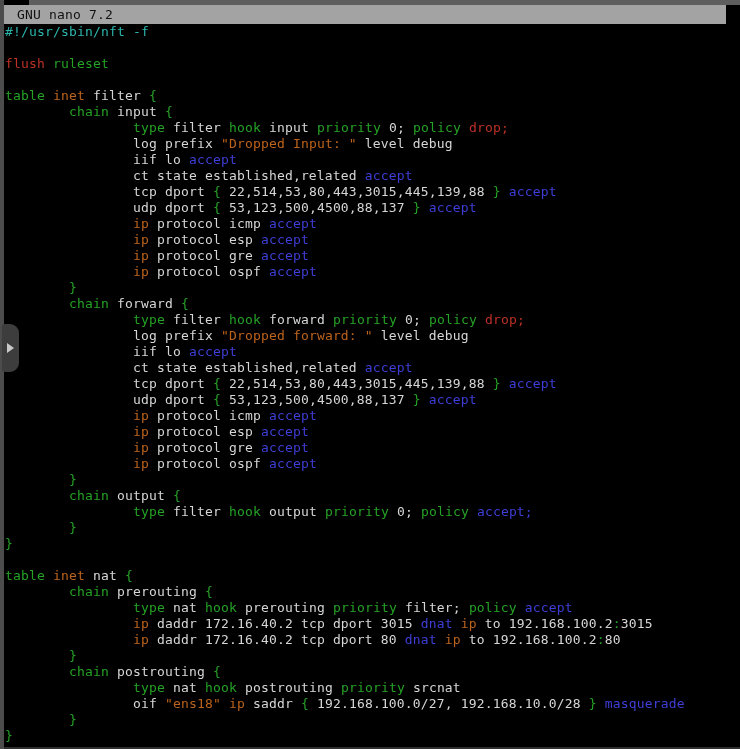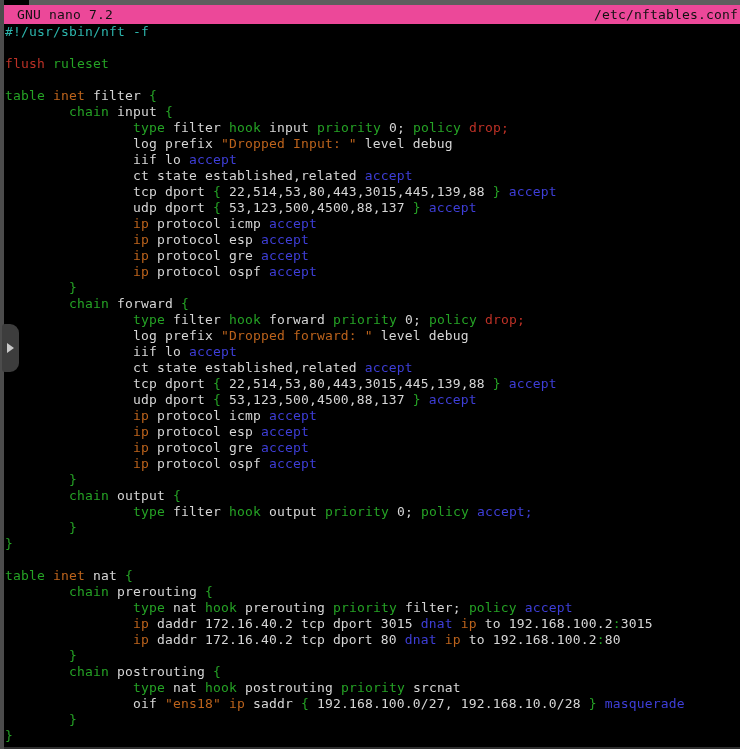--- a/index.html
+++ b/index.html
@@ -6,21 +6,21 @@
   body{width:740px;height:749px;overflow:hidden;}
   .window{
     position:relative;width:740px;height:749px;background:#000;
     font-family:"DejaVu Sans Mono","Liberation Mono",monospace;
   }
   .top-strip{position:absolute;top:0;left:0;width:740px;height:5px;background:#5e5e5e;}
   .top-notch{position:absolute;top:0;left:3px;width:26px;height:5px;background:#000;}
   .left-strip{position:absolute;top:0;left:0;width:4px;height:749px;background:#4c4c4c;z-index:2;}
   .bottom-strip{position:absolute;bottom:0;left:0;width:740px;height:2px;background:#2f2f2f;}
   .titlebar{
-    position:absolute;top:5px;left:4px;right:0;height:19px;background:#ec4899;
+    position:absolute;top:5px;left:4px;right:14px;height:19px;background:#a3a3a3;
     color:#111;font-size:13px;line-height:19px;letter-spacing:0.17px;
     display:flex;justify-content:space-between;white-space:pre;
   }
   .titlebar .app{padding-left:13px;}
   .titlebar .file{padding-right:2px;}
   .code{
     position:absolute;top:24px;left:4px;right:0;bottom:0;padding-left:1px;
     font-size:13px;line-height:16px;letter-spacing:0.17px;
     white-space:pre;color:#d6d6d6;overflow:hidden;
   }
@@ -40,21 +40,20 @@
 </head>
 <body>
 
 <div class="window">
   <div class="top-strip"></div>
   <div class="top-notch"></div>
   <div class="left-strip"></div>
 
   <div class="titlebar">
     <span class="app">GNU nano 7.2</span>
-    <span class="file">/etc/nftables.conf</span>
   </div>
 
   <div class="code"><div class="line"><span style="color: rgb(44, 181, 172);">#!/usr/sbin/nft -f</span></div><div class="line">&nbsp;</div><div class="line"><span style="color: rgb(189, 49, 38);">flush</span><span style="color: rgb(214, 214, 214);"> </span><span style="color: rgb(37, 163, 37);">ruleset</span></div><div class="line">&nbsp;</div><div class="line"><span style="color: rgb(37, 163, 37);">table</span><span style="color: rgb(214, 214, 214);"> </span><span style="color: rgb(188, 99, 28);">inet</span><span style="color: rgb(214, 214, 214);"> filter </span><span style="color: rgb(37, 163, 37);">{</span></div><div class="line"><span style="color: rgb(214, 214, 214);">        </span><span style="color: rgb(37, 163, 37);">chain</span><span style="color: rgb(214, 214, 214);"> input </span><span style="color: rgb(37, 163, 37);">{</span></div><div class="line"><span style="color: rgb(214, 214, 214);">                </span><span style="color: rgb(37, 163, 37);">type</span><span style="color: rgb(214, 214, 214);"> filter </span><span style="color: rgb(37, 163, 37);">hook</span><span style="color: rgb(214, 214, 214);"> input </span><span style="color: rgb(37, 163, 37);">priority</span><span style="color: rgb(214, 214, 214);"> 0; </span><span style="color: rgb(37, 163, 37);">policy</span><span style="color: rgb(214, 214, 214);"> </span><span style="color: rgb(189, 49, 38);">drop;</span></div><div class="line"><span style="color: rgb(214, 214, 214);">                log prefix </span><span style="color: rgb(188, 99, 28);">"Dropped Input: "</span><span style="color: rgb(214, 214, 214);"> level debug</span></div><div class="line"><span style="color: rgb(214, 214, 214);">                iif lo </span><span style="color: rgb(62, 62, 216);">accept</span></div><div class="line"><span style="color: rgb(214, 214, 214);">                ct state established,related </span><span style="color: rgb(62, 62, 216);">accept</span></div><div class="line"><span style="color: rgb(214, 214, 214);">                tcp dport </span><span style="color: rgb(37, 163, 37);">{</span><span style="color: rgb(214, 214, 214);"> 22,514,53,80,443,3015,445,139,88 </span><span style="color: rgb(37, 163, 37);">}</span><span style="color: rgb(214, 214, 214);"> </span><span style="color: rgb(62, 62, 216);">accept</span></div><div class="line"><span style="color: rgb(214, 214, 214);">                udp dport </span><span style="color: rgb(37, 163, 37);">{</span><span style="color: rgb(214, 214, 214);"> 53,123,500,4500,88,137 </span><span style="color: rgb(37, 163, 37);">}</span><span style="color: rgb(214, 214, 214);"> </span><span style="color: rgb(62, 62, 216);">accept</span></div><div class="line"><span style="color: rgb(214, 214, 214);">                </span><span style="color: rgb(188, 99, 28);">ip</span><span style="color: rgb(214, 214, 214);"> protocol icmp </span><span style="color: rgb(62, 62, 216);">accept</span></div><div class="line"><span style="color: rgb(214, 214, 214);">                </span><span style="color: rgb(188, 99, 28);">ip</span><span style="color: rgb(214, 214, 214);"> protocol esp </span><span style="color: rgb(62, 62, 216);">accept</span></div><div class="line"><span style="color: rgb(214, 214, 214);">                </span><span style="color: rgb(188, 99, 28);">ip</span><span style="color: rgb(214, 214, 214);"> protocol gre </span><span style="color: rgb(62, 62, 216);">accept</span></div><div class="line"><span style="color: rgb(214, 214, 214);">                </span><span style="color: rgb(188, 99, 28);">ip</span><span style="color: rgb(214, 214, 214);"> protocol ospf </span><span style="color: rgb(62, 62, 216);">accept</span></div><div class="line"><span style="color: rgb(214, 214, 214);">        </span><span style="color: rgb(37, 163, 37);">}</span></div><div class="line"><span style="color: rgb(214, 214, 214);">        </span><span style="color: rgb(37, 163, 37);">chain</span><span style="color: rgb(214, 214, 214);"> forward </span><span style="color: rgb(37, 163, 37);">{</span></div><div class="line"><span style="color: rgb(214, 214, 214);">                </span><span style="color: rgb(37, 163, 37);">type</span><span style="color: rgb(214, 214, 214);"> filter </span><span style="color: rgb(37, 163, 37);">hook</span><span style="color: rgb(214, 214, 214);"> forward </span><span style="color: rgb(37, 163, 37);">priority</span><span style="color: rgb(214, 214, 214);"> 0; </span><span style="color: rgb(37, 163, 37);">policy</span><span style="color: rgb(214, 214, 214);"> </span><span style="color: rgb(189, 49, 38);">drop;</span></div><div class="line"><span style="color: rgb(214, 214, 214);">                log prefix </span><span style="color: rgb(188, 99, 28);">"Dropped forward: "</span><span style="color: rgb(214, 214, 214);"> level debug</span></div><div class="line"><span style="color: rgb(214, 214, 214);">                iif lo </span><span style="color: rgb(62, 62, 216);">accept</span></div><div class="line"><span style="color: rgb(214, 214, 214);">                ct state established,related </span><span style="color: rgb(62, 62, 216);">accept</span></div><div class="line"><span style="color: rgb(214, 214, 214);">                tcp dport </span><span style="color: rgb(37, 163, 37);">{</span><span style="color: rgb(214, 214, 214);"> 22,514,53,80,443,3015,445,139,88 </span><span style="color: rgb(37, 163, 37);">}</span><span style="color: rgb(214, 214, 214);"> </span><span style="color: rgb(62, 62, 216);">accept</span></div><div class="line"><span style="color: rgb(214, 214, 214);">                udp dport </span><span style="color: rgb(37, 163, 37);">{</span><span style="color: rgb(214, 214, 214);"> 53,123,500,4500,88,137 </span><span style="color: rgb(37, 163, 37);">}</span><span style="color: rgb(214, 214, 214);"> </span><span style="color: rgb(62, 62, 216);">accept</span></div><div class="line"><span style="color: rgb(214, 214, 214);">                </span><span style="color: rgb(188, 99, 28);">ip</span><span style="color: rgb(214, 214, 214);"> protocol icmp </span><span style="color: rgb(62, 62, 216);">accept</span></div><div class="line"><span style="color: rgb(214, 214, 214);">                </span><span style="color: rgb(188, 99, 28);">ip</span><span style="color: rgb(214, 214, 214);"> protocol esp </span><span style="color: rgb(62, 62, 216);">accept</span></div><div class="line"><span style="color: rgb(214, 214, 214);">                </span><span style="color: rgb(188, 99, 28);">ip</span><span style="color: rgb(214, 214, 214);"> protocol gre </span><span style="color: rgb(62, 62, 216);">accept</span></div><div class="line"><span style="color: rgb(214, 214, 214);">                </span><span style="color: rgb(188, 99, 28);">ip</span><span style="color: rgb(214, 214, 214);"> protocol ospf </span><span style="color: rgb(62, 62, 216);">accept</span></div><div class="line"><span style="color: rgb(214, 214, 214);">        </span><span style="color: rgb(37, 163, 37);">}</span></div><div class="line"><span style="color: rgb(214, 214, 214);">        </span><span style="color: rgb(37, 163, 37);">chain</span><span style="color: rgb(214, 214, 214);"> output </span><span style="color: rgb(37, 163, 37);">{</span></div><div class="line"><span style="color: rgb(214, 214, 214);">                </span><span style="color: rgb(37, 163, 37);">type</span><span style="color: rgb(214, 214, 214);"> filter </span><span style="color: rgb(37, 163, 37);">hook</span><span style="color: rgb(214, 214, 214);"> output </span><span style="color: rgb(37, 163, 37);">priority</span><span style="color: rgb(214, 214, 214);"> 0; </span><span style="color: rgb(37, 163, 37);">policy</span><span style="color: rgb(214, 214, 214);"> </span><span style="color: rgb(62, 62, 216);">accept;</span></div><div class="line"><span style="color: rgb(214, 214, 214);">        </span><span style="color: rgb(37, 163, 37);">}</span></div><div class="line"><span style="color: rgb(37, 163, 37);">}</span></div><div class="line">&nbsp;</div><div class="line"><span style="color: rgb(37, 163, 37);">table</span><span style="color: rgb(214, 214, 214);"> </span><span style="color: rgb(188, 99, 28);">inet</span><span style="color: rgb(214, 214, 214);"> nat </span><span style="color: rgb(37, 163, 37);">{</span></div><div class="line"><span style="color: rgb(214, 214, 214);">        </span><span style="color: rgb(37, 163, 37);">chain</span><span style="color: rgb(214, 214, 214);"> prerouting </span><span style="color: rgb(37, 163, 37);">{</span></div><div class="line"><span style="color: rgb(214, 214, 214);">                </span><span style="color: rgb(37, 163, 37);">type</span><span style="color: rgb(214, 214, 214);"> nat </span><span style="color: rgb(37, 163, 37);">hook</span><span style="color: rgb(214, 214, 214);"> prerouting </span><span style="color: rgb(37, 163, 37);">priority</span><span style="color: rgb(214, 214, 214);"> filter; </span><span style="color: rgb(37, 163, 37);">policy</span><span style="color: rgb(214, 214, 214);"> </span><span style="color: rgb(62, 62, 216);">accept</span></div><div class="line"><span style="color: rgb(214, 214, 214);">                </span><span style="color: rgb(188, 99, 28);">ip</span><span style="color: rgb(214, 214, 214);"> daddr 172.16.40.2 tcp dport 3015 </span><span style="color: rgb(62, 62, 216);">dnat</span><span style="color: rgb(214, 214, 214);"> </span><span style="color: rgb(188, 99, 28);">ip</span><span style="color: rgb(214, 214, 214);"> to 192.168.100.2</span><span style="color: rgb(37, 163, 37);">:</span><span style="color: rgb(214, 214, 214);">3015</span></div><div class="line"><span style="color: rgb(214, 214, 214);">                </span><span style="color: rgb(188, 99, 28);">ip</span><span style="color: rgb(214, 214, 214);"> daddr 172.16.40.2 tcp dport 80 </span><span style="color: rgb(62, 62, 216);">dnat</span><span style="color: rgb(214, 214, 214);"> </span><span style="color: rgb(188, 99, 28);">ip</span><span style="color: rgb(214, 214, 214);"> to 192.168.100.2</span><span style="color: rgb(37, 163, 37);">:</span><span style="color: rgb(214, 214, 214);">80</span></div><div class="line"><span style="color: rgb(214, 214, 214);">        </span><span style="color: rgb(37, 163, 37);">}</span></div><div class="line"><span style="color: rgb(214, 214, 214);">        </span><span style="color: rgb(37, 163, 37);">chain</span><span style="color: rgb(214, 214, 214);"> postrouting </span><span style="color: rgb(37, 163, 37);">{</span></div><div class="line"><span style="color: rgb(214, 214, 214);">                </span><span style="color: rgb(37, 163, 37);">type</span><span style="color: rgb(214, 214, 214);"> nat </span><span style="color: rgb(37, 163, 37);">hook</span><span style="color: rgb(214, 214, 214);"> postrouting </span><span style="color: rgb(37, 163, 37);">priority</span><span style="color: rgb(214, 214, 214);"> srcnat</span></div><div class="line"><span style="color: rgb(214, 214, 214);">                oif </span><span style="color: rgb(188, 99, 28);">"ens18"</span><span style="color: rgb(214, 214, 214);"> </span><span style="color: rgb(188, 99, 28);">ip</span><span style="color: rgb(214, 214, 214);"> saddr </span><span style="color: rgb(37, 163, 37);">{</span><span style="color: rgb(214, 214, 214);"> 192.168.100.0/27, 192.168.10.0/28 </span><span style="color: rgb(37, 163, 37);">}</span><span style="color: rgb(214, 214, 214);"> </span><span style="color: rgb(62, 62, 216);">masquerade</span></div><div class="line"><span style="color: rgb(214, 214, 214);">        </span><span style="color: rgb(37, 163, 37);">}</span></div><div class="line"><span style="color: rgb(37, 163, 37);">}</span></div></div>
 
   <div class="handle">
     <span class="tri"></span>
   </div>
 
   <div class="bottom-strip"></div>
 </div>

